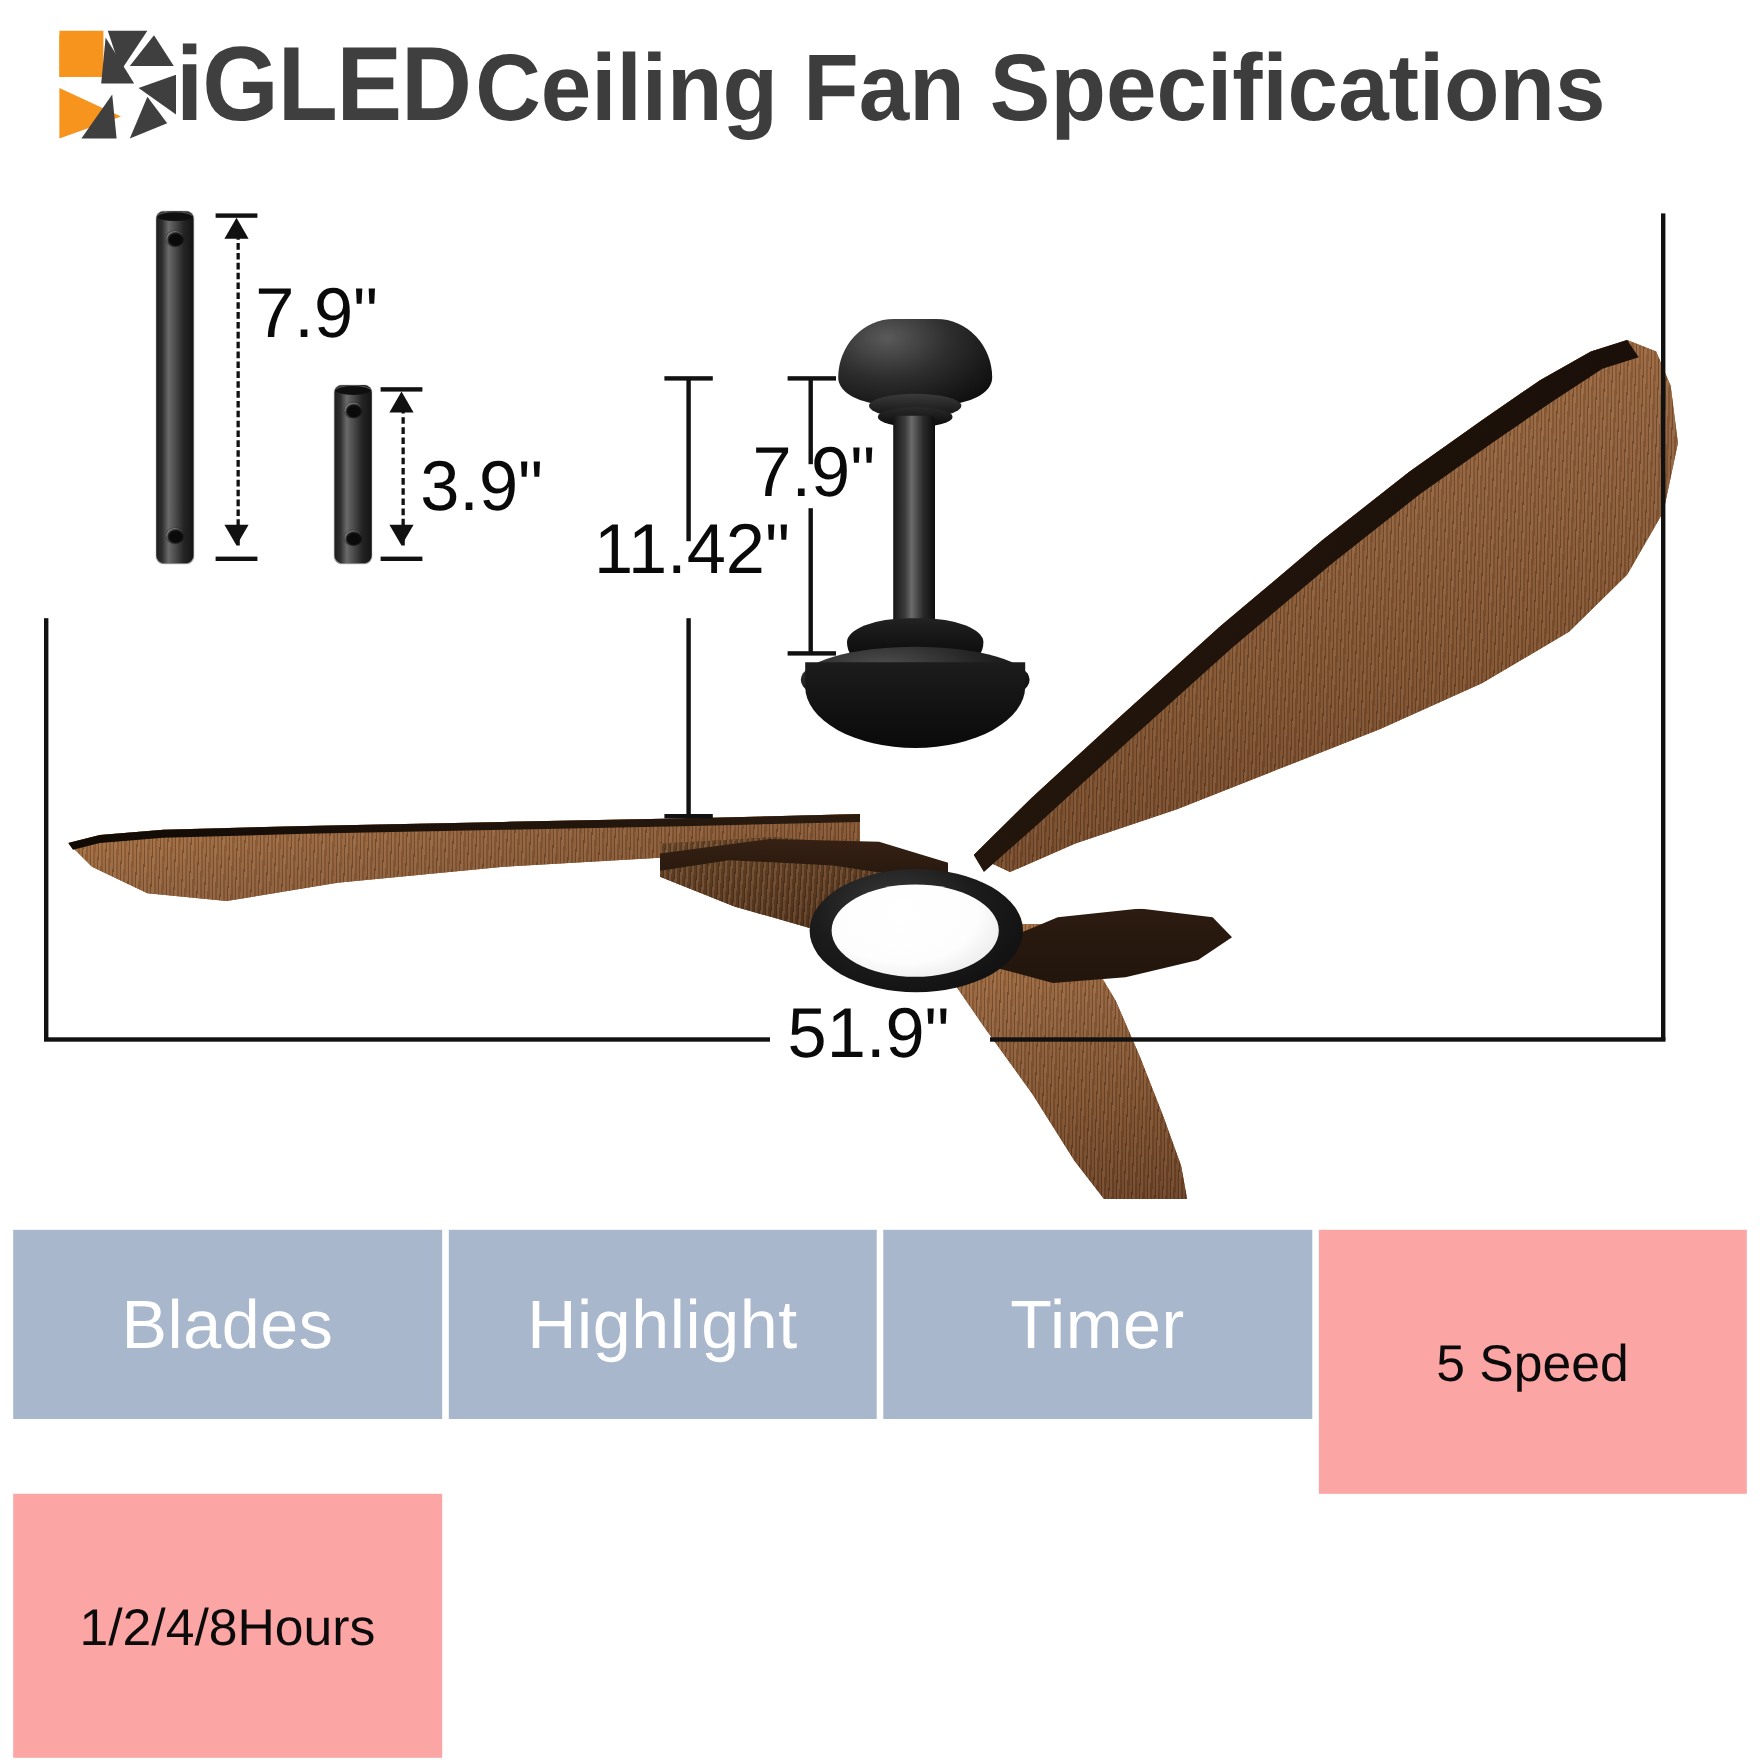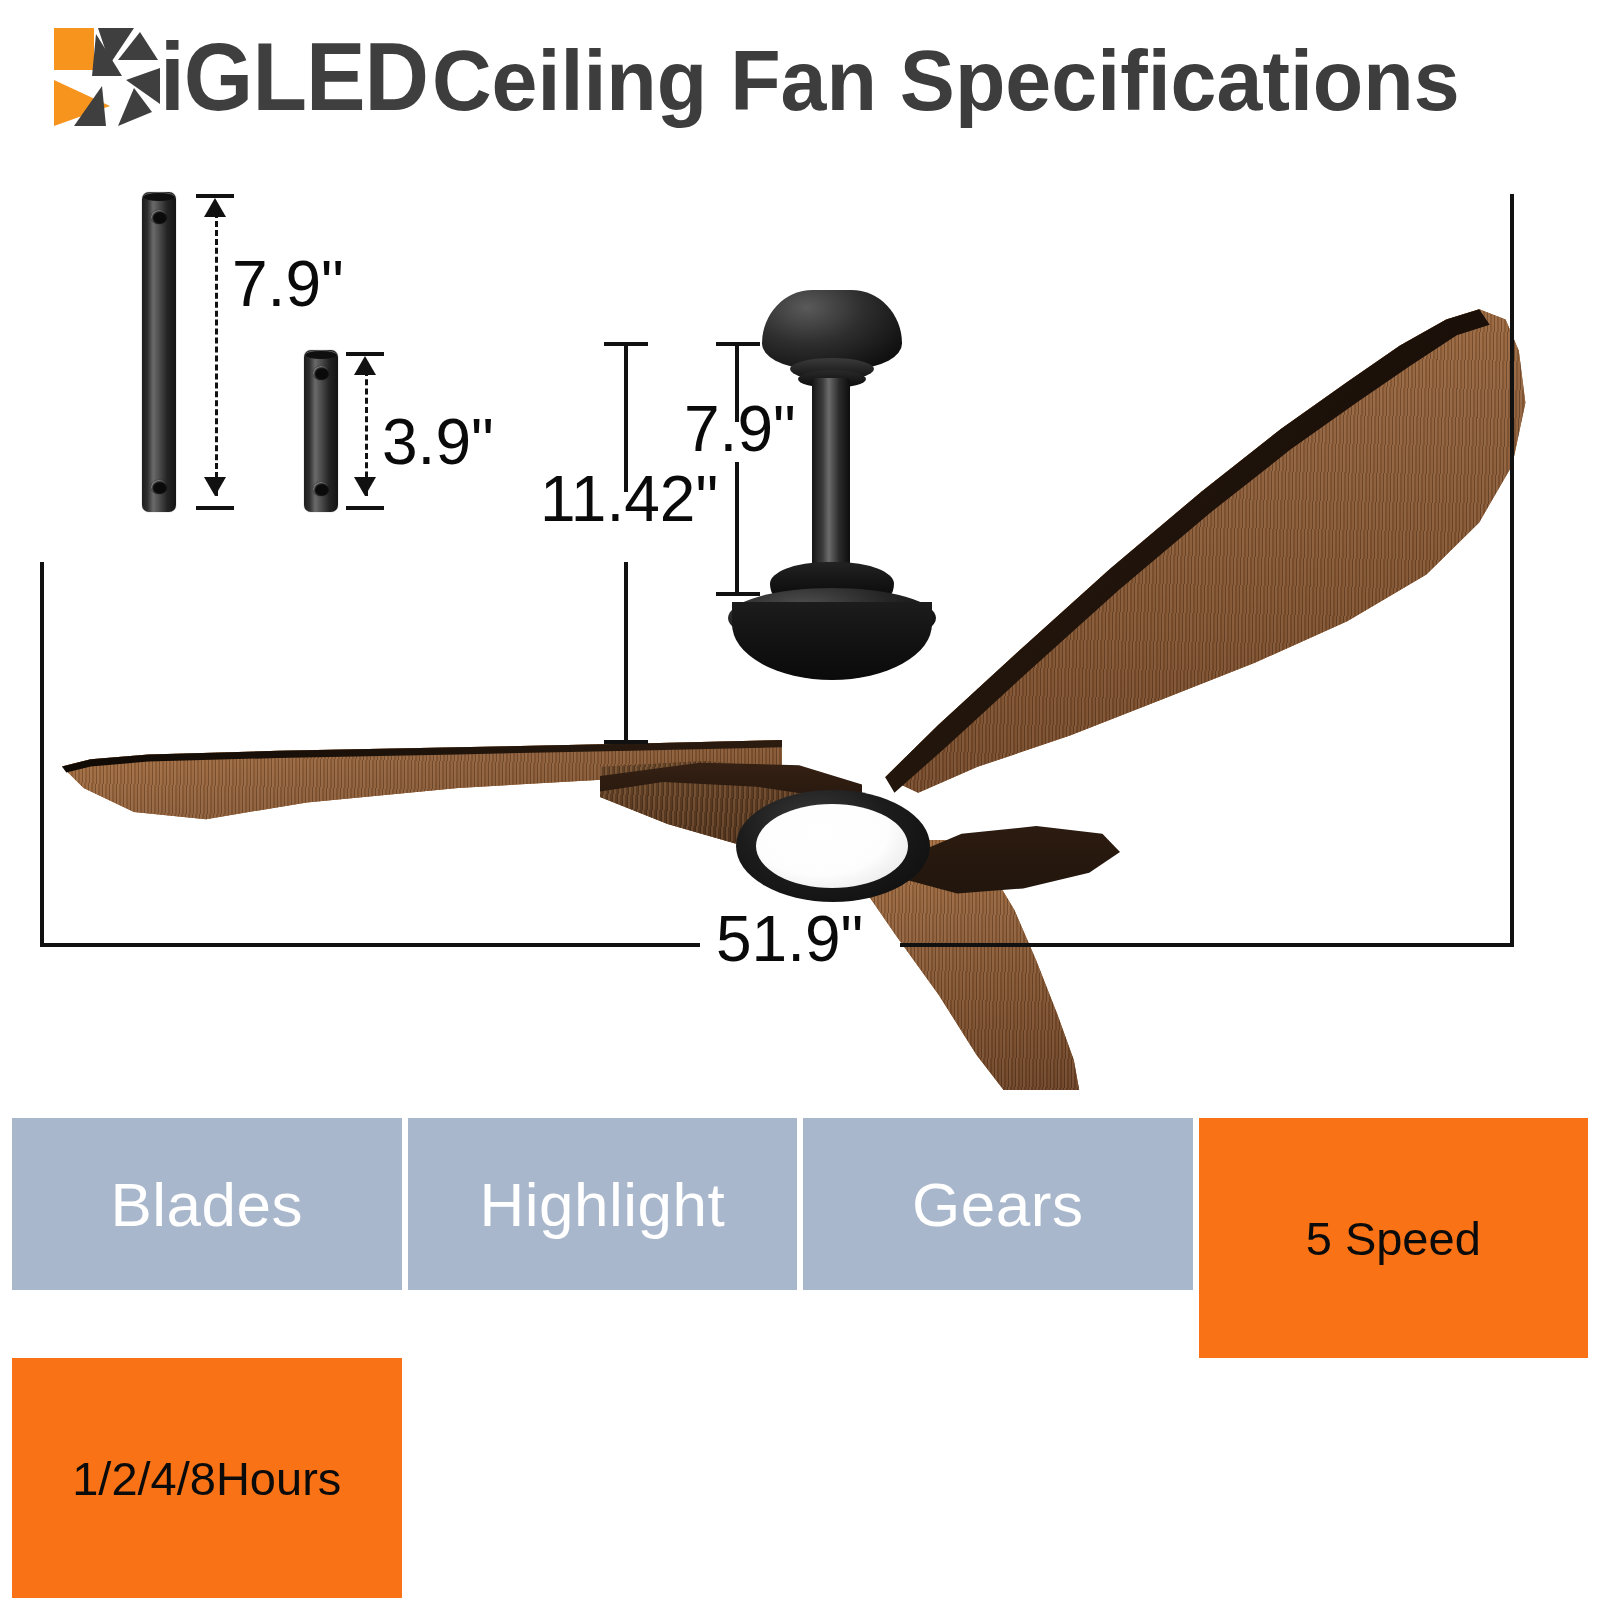--- a/index.html
+++ b/index.html
@@ -311,21 +311,21 @@
     color: #ffffff;
     height: 172px;
     display: flex;
     align-items: center;
     justify-content: center;
     font-size: 62px;
     font-weight: normal;
     letter-spacing: 0.5px;
   }
   .td {
-    background: #f97316;
+    background: #fca5a5;
     color: #0b0b0b;
     height: 240px;
     display: flex;
     align-items: center;
     justify-content: center;
     font-size: 47px;
     font-weight: normal;
   }
 </style>
 </head>
@@ -420,19 +420,19 @@
     <div class="dim-v-solid" style="left:40px; top:412px; height:384px;"></div>
     <div class="dim-v-solid" style="left:1510px; top:44px; height:752px;"></div>
     <div class="dim-h-solid" style="left:40px; top:793px; width:660px;"></div>
     <div class="dim-h-solid" style="left:900px; top:793px; width:614px;"></div>
     <div class="dim-label big" style="left:716px; top:752px;">51.9"</div>
   </div>
 
   <div id="spec-table">
     <div class="th">Blades</div>
     <div class="th">Highlight</div>
-    <div class="th">Gears</div>
+    <div class="th">Timer</div>
 
     <div class="td">5 Speed</div>
     <div class="td">1/2/4/8Hours</div>
   </div>
 
 </div>
 
 </body></html>

